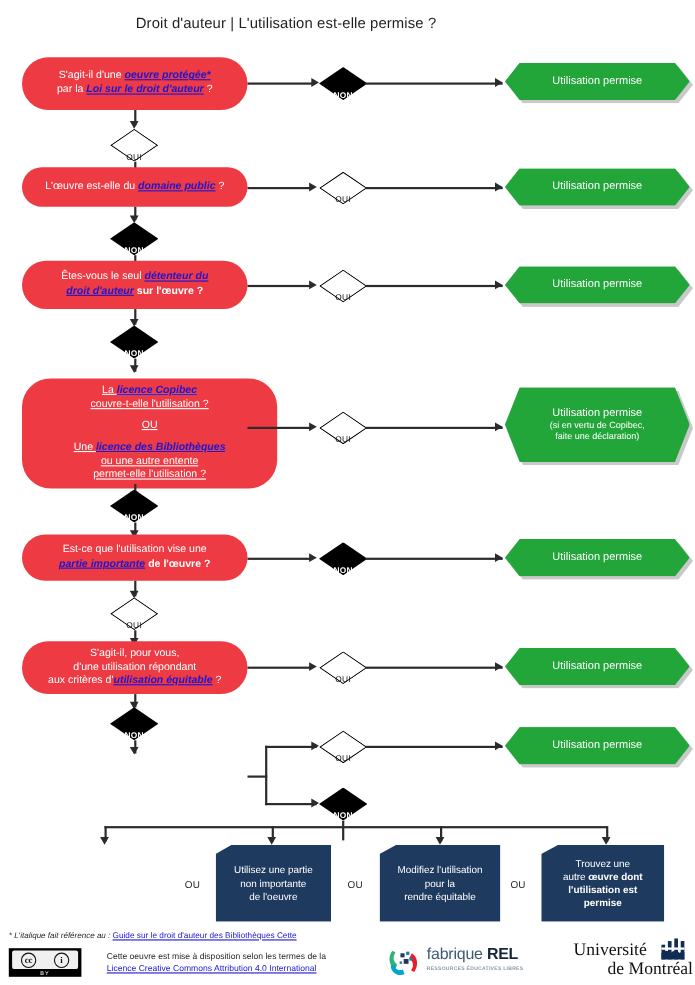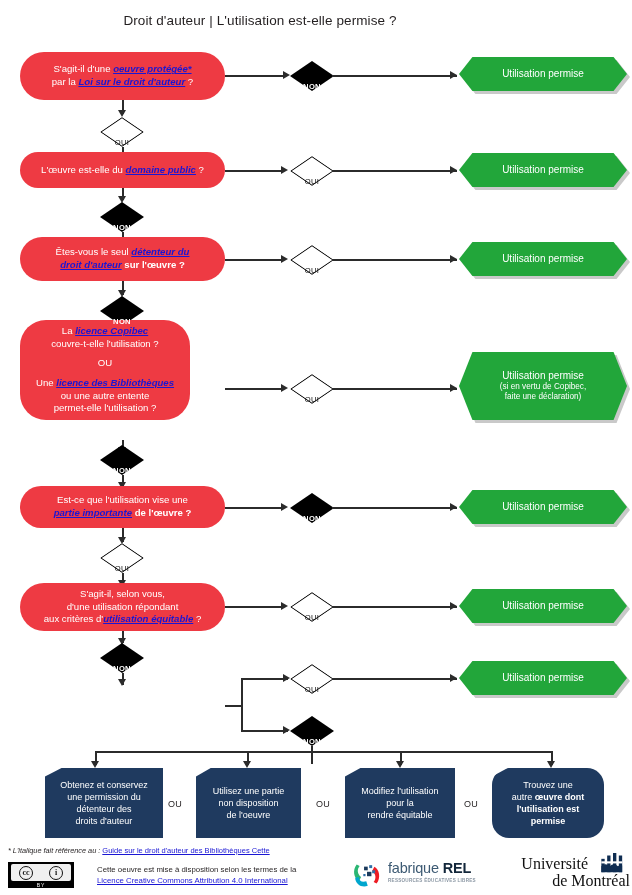--- a/index.html
+++ b/index.html
@@ -209,21 +209,21 @@
 
   <div class="ln lnv" style="left:122px; top:281px; height:14px;"></div>
   <div class="arw d" style="left:118.3px; top:290px;"></div>
   <div class="dia non" style="left:100px; top:296px;">
       <span class="shape"></span>
       <span class="lbl">NON</span>
     </div>
   <div class="ln lnv" style="left:122px; top:326px; height:12px;"></div>
   <div class="arw d" style="left:118.3px; top:332px;"></div>
 
-  <div class="qbox" style="left:20px; top:320px; width:170px; height:100px;">
+  <div class="qbox" style="left:20px; top:344px; width:232px; height:100px;text-decoration:underline;">
     <div class="inner">
       <span>La </span><span class="lnk">licence Copibec</span><br>
       <span>couvre-t-elle l'utilisation ?</span>
       <span class="sp"></span>
       <span>OU</span>
       <span class="sp"></span>
       <span>Une </span><span class="lnk">licence des Bibliothèques</span><br>
       <span>ou une autre entente</span><br>
       <span>permet-elle l'utilisation ?</span>
     </div>
@@ -281,21 +281,21 @@
   <div class="arw d" style="left:118.3px; top:537px;"></div>
   <div class="dia oui" style="left:100px; top:543px;">
       <span class="shape"></span>
       <span class="lbl">OUI</span>
     </div>
   <div class="ln lnv" style="left:122px; top:573px; height:12px;"></div>
   <div class="arw d" style="left:118.3px; top:580px;"></div>
 
   <div class="qbox" style="left:20px; top:583px; width:205px; height:48px;">
     <div class="inner">
-      <span>S'agit-il, selon vous,</span><br>
+      <span>S'agit-il, pour vous,</span><br>
       <span>d'une utilisation répondant</span><br>
       <span>aux critères d'</span><span class="lnk">utilisation équitable</span><span> ?</span>
     </div>
   </div>
 
   <div class="ln lnh" style="left:225px; top:606px; width:58px;"></div>
   <div class="arw r" style="left:281px; top:601.5px;"></div>
   <div class="dia oui" style="left:290px; top:592px;">
       <span class="shape"></span>
       <span class="lbl">OUI</span>
@@ -346,49 +346,41 @@
   <div class="ln lnh" style="left:95px; top:751px; width:457px;"></div>
   <div class="ln lnv" style="left:95px; top:751px; height:14px;"></div>
   <div class="arw d" style="left:91.3px; top:761px;"></div>
   <div class="ln lnv" style="left:247px; top:751px; height:14px;"></div>
   <div class="arw d" style="left:243.3px; top:761px;"></div>
   <div class="ln lnv" style="left:400px; top:751px; height:14px;"></div>
   <div class="arw d" style="left:396.3px; top:761px;"></div>
   <div class="ln lnv" style="left:551px; top:751px; height:14px;"></div>
   <div class="arw d" style="left:547.3px; top:761px;"></div>
 
-  <div class="nbox" style="left:45px; top:768px; width:118px; height:70px;">
-    <div>
-      <span>Obtenez et conservez</span><br>
-      <span>une permission du</span><br>
-      <span>détenteur des</span><br>
-      <span>droits d'auteur</span>
-    </div>
-  </div>
   <div class="ou" style="left:168px; top:799px;">OU</div>
 
   <div class="nbox" style="left:196px; top:768px; width:105px; height:70px;">
     <div>
       <span>Utilisez une partie</span><br>
-      <span>non disposition</span><br>
+      <span>non importante</span><br>
       <span>de l'oeuvre</span>
     </div>
   </div>
   <div class="ou" style="left:316px; top:799px;">OU</div>
 
   <div class="nbox" style="left:345px; top:768px; width:110px; height:70px;">
     <div>
       <span>Modifiez l'utilisation</span><br>
       <span>pour la</span><br>
       <span>rendre équitable</span>
     </div>
   </div>
   <div class="ou" style="left:464px; top:799px;">OU</div>
 
-  <div class="nbox" style="left:492px; top:768px; width:112px; height:70px;border-radius:17px;">
+  <div class="nbox" style="left:492px; top:768px; width:112px; height:70px;">
     <div>
       <span>Trouvez une</span><br>
       <span>autre </span><b>œuvre dont</b><br>
       <b>l'utilisation est</b><br>
       <b>permise</b>
     </div>
   </div>
 
   <div class="fnote">
     <span>* L'italique fait référence au :</span>

